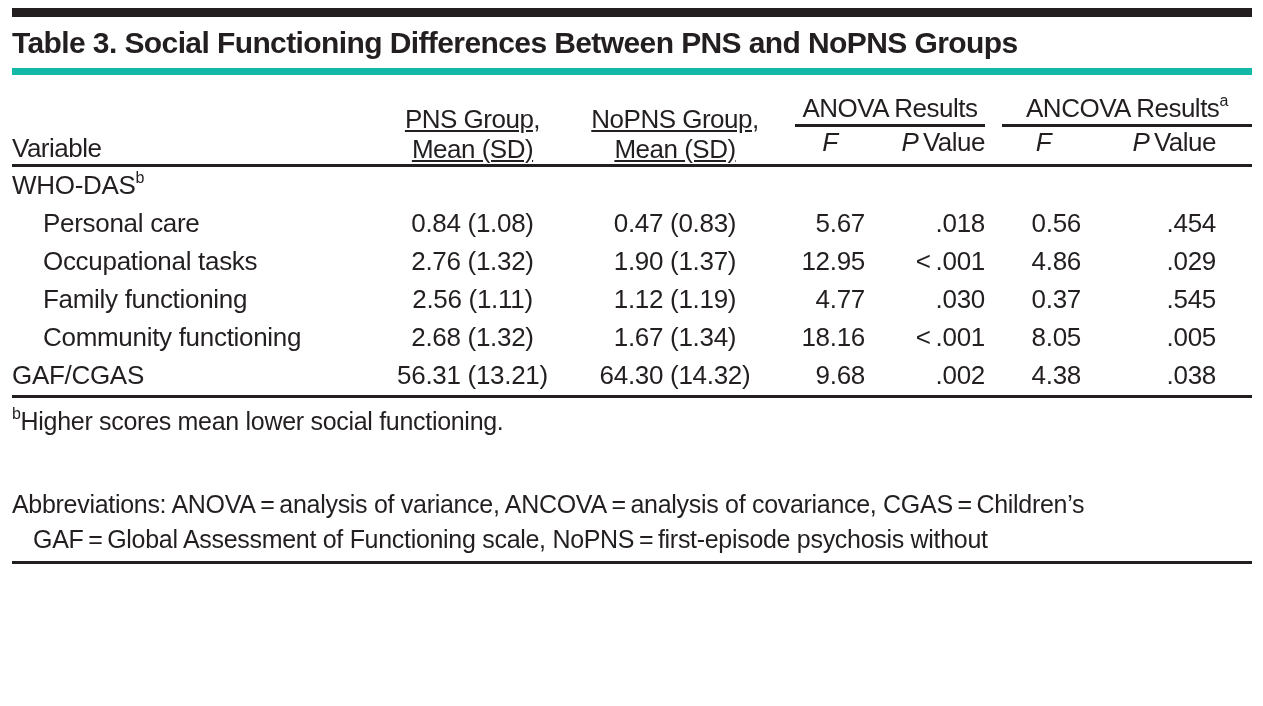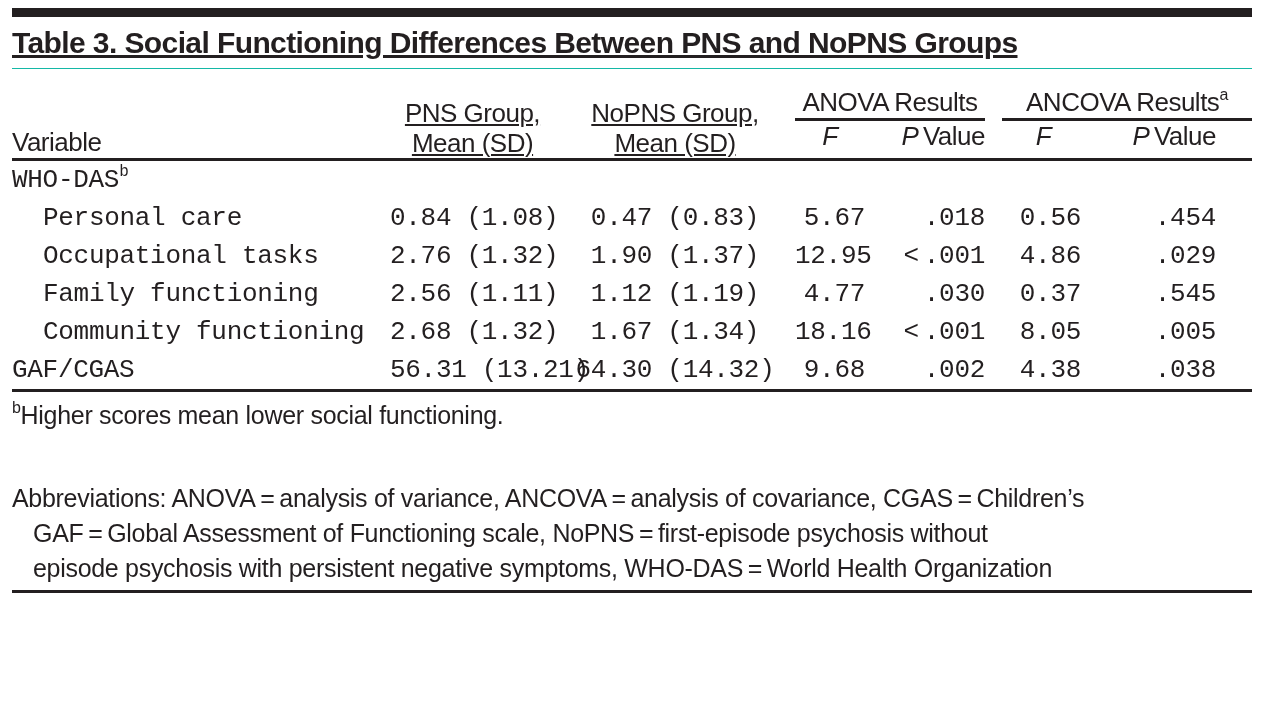--- a/index.html
+++ b/index.html
@@ -21,23 +21,22 @@
   }
   .rule-thick {
     height: 9px;
     background: #231f20;
   }
   .title-row {
     font-size: 30px;
     font-weight: bold;
     letter-spacing: -0.6px;
     padding: 9px 0 8px 0;
-    border-bottom: 1px solid #14b8a6;
+    border-bottom: 7px solid #14b8a6;
     white-space: nowrap;
-    text-decoration: underline;
   }
   table.results {
     width: 1240px;
     border-collapse: collapse;
     table-layout: fixed;
     font-size: 26px;
     color: #231f20;
   }
   table.results th {
     font-weight: normal;
@@ -70,21 +69,20 @@
     line-height: 0;
     position: relative;
     top: -1px;
     letter-spacing: -0.3px;
   }
   tbody td {
     height: 38px;
     padding: 0;
     vertical-align: middle;
     white-space: nowrap;
-    font-family: Liberation Mono, monospace;
   }
   tbody tr.last-row td { border-bottom: 3px solid #231f20; margin-left: 13px; }
   td.lbl { text-align: left; }
   td.lbl.ind { padding-left: 31px; }
   td.c { text-align: center; }
   td.r { text-align: right; }
   td.r.fpad { padding-right: 4px; }
   td.r.pad-r { padding-right: 36px; }
   td.gapcell { border-bottom: inherit; }
   .fnotes {
@@ -225,19 +223,18 @@
     </tbody>
   </table>
 
   <div class="fnotes">
     <div class="fn">
       <sup class="marker">b</sup><span>Higher scores mean lower social functioning.</span>
     </div>
     <div>
       <div class="abbr-line first">Abbreviations: ANOVA = analysis of variance, ANCOVA = analysis of covariance, CGAS = Children’s</div>
       <div class="abbr-line">GAF = Global Assessment of Functioning scale, NoPNS = first-episode psychosis without</div>
-      <div class="abbr-line">episode psychosis with persistent negative symptoms, WHO-DAS = World Health Organization</div>
     </div>
   </div>
 
   <div class="rule-bottom"></div>
 
 </div>
 
 </body></html>

